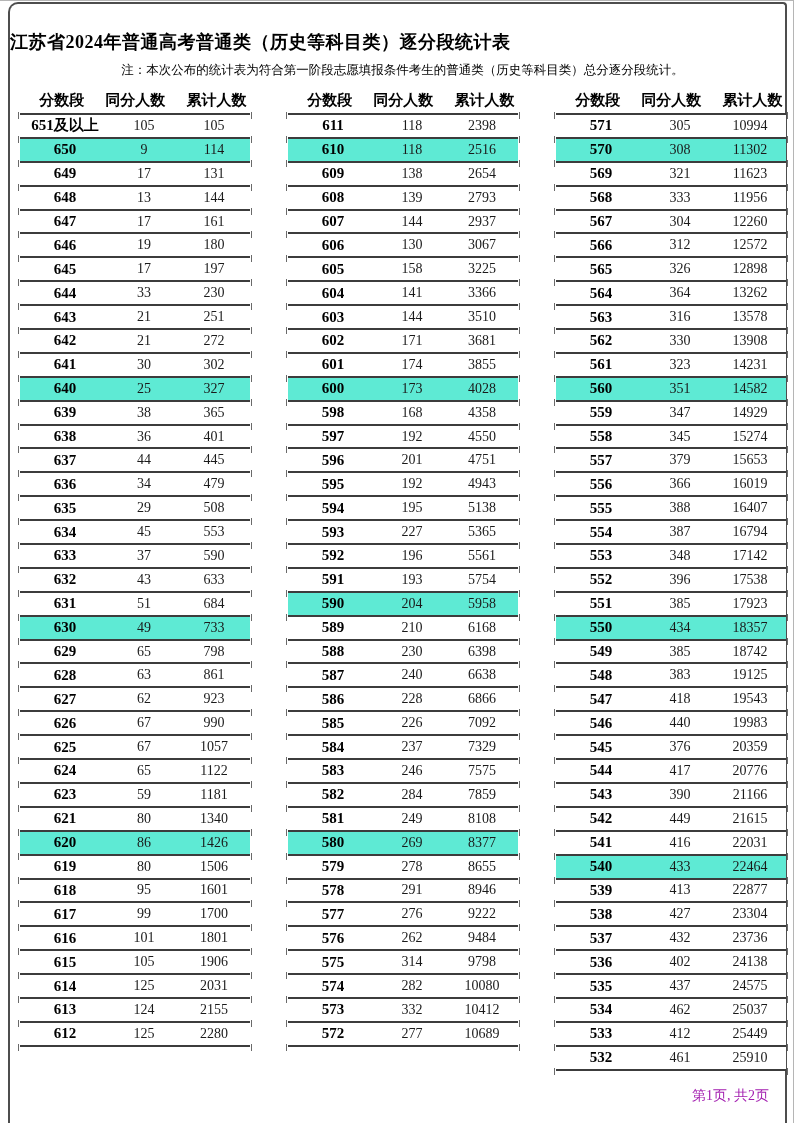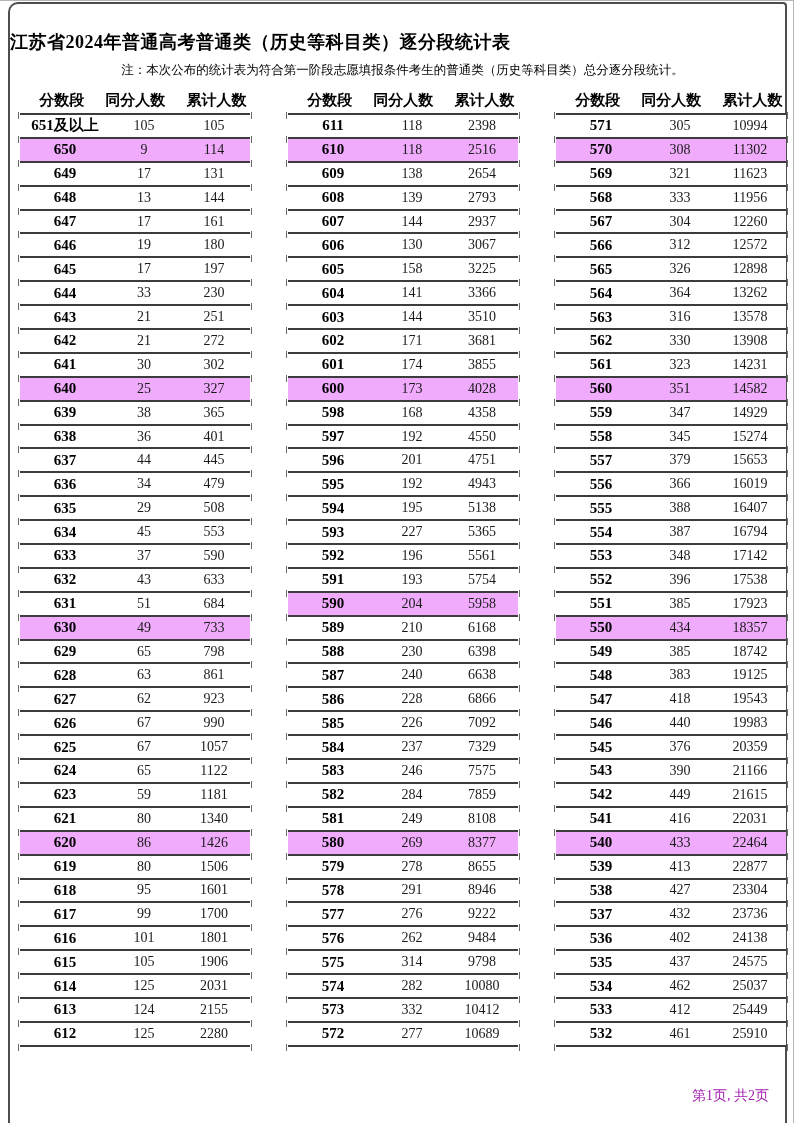--- a/index.html
+++ b/index.html
@@ -34,21 +34,21 @@
   }
   .thead .h{text-align:center;}
   .thead .h0{width:90px;}
   .thead .h1{width:68px;}
   .thead .h2{width:72px;margin-left:16px;}
   .row{
     display:flex;height:21.9px;align-items:center;
     border-bottom:2px solid #3c3c3c;position:relative;
     background:#ffffff;
   }
-  .row.hl{background:#f0abfc;}
+  .row.hl{background:#5eead4;}
   .row .c{text-align:center;font-size:14px;}
   .row .c0{width:90px;font-weight:bold;font-size:15px;color:#000;}
   .row .c1{width:68px;}
   .row .c2{width:72px;}
   
   .row::before,.thead::before{
     content:"";position:absolute;left:-2px;bottom:-6px;width:1px;height:7px;background:#6a6a6a;
   }
   .row::after,.thead::after{
     content:"";position:absolute;right:-2px;bottom:-6px;width:1px;height:7px;background:#6a6a6a;
@@ -612,20 +612,25 @@
             <span class="c c0">546</span>
             <span class="c c1">440</span>
             <span class="c c2">19983</span>
           </div>
           <div class="row">
             <span class="c c0">545</span>
             <span class="c c1">376</span>
             <span class="c c2">20359</span>
           </div>
           <div class="row">
+            <span class="c c0">544</span>
+            <span class="c c1">417</span>
+            <span class="c c2">20776</span>
+          </div>
+          <div class="row">
             <span class="c c0">543</span>
             <span class="c c1">390</span>
             <span class="c c2">21166</span>
           </div>
           <div class="row">
             <span class="c c0">542</span>
             <span class="c c1">449</span>
             <span class="c c2">21615</span>
           </div>
           <div class="row">

